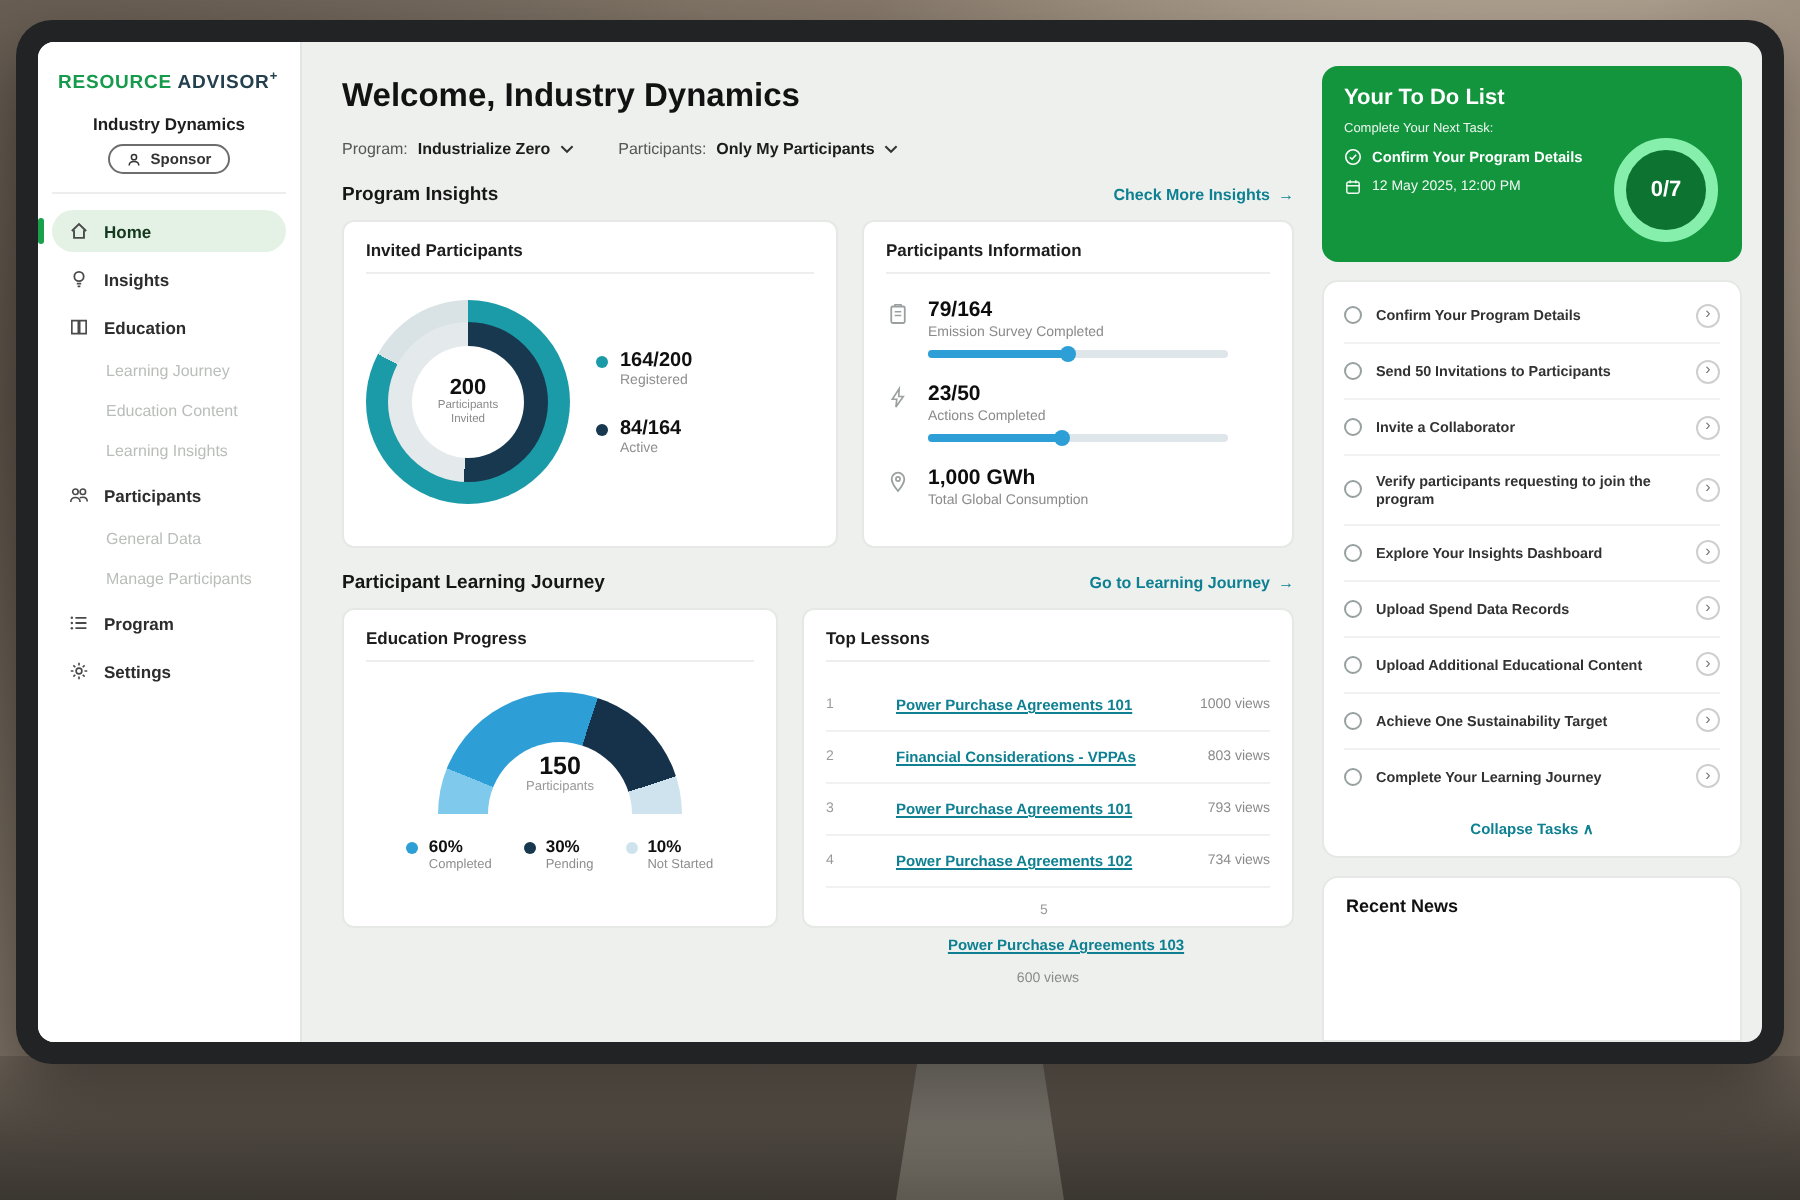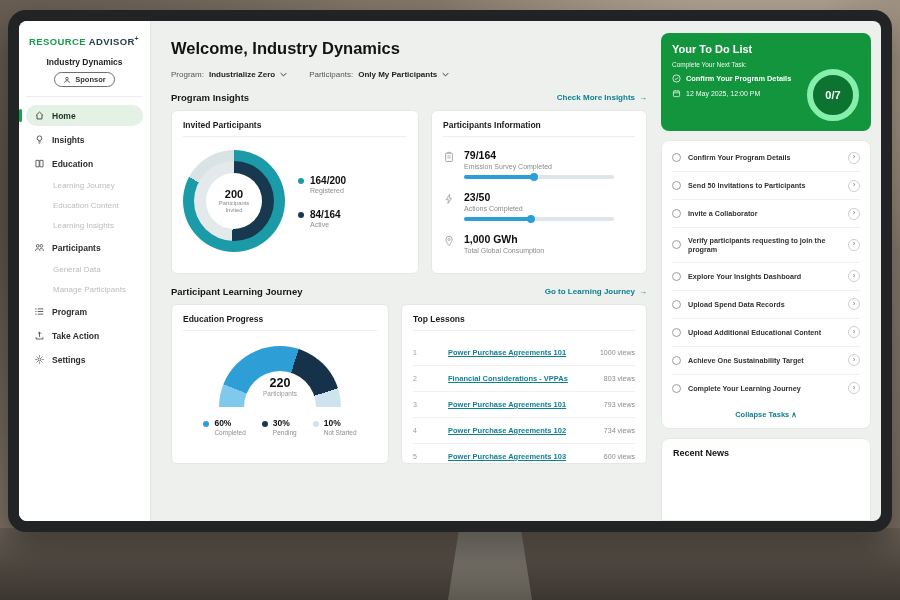--- a/index.html
+++ b/index.html
@@ -92,21 +92,21 @@
   .gauge-text { position:absolute; left:0; right:0; top:30px; text-align:center; }
   .gauge-value { font-size:12.5px; font-weight:bold; color:#0f0f0f; }
   .gauge-label { font-size:6.5px; color:#999; }
   .edu-legend { display:flex; gap:16px; margin-top:11px; }
   .edu-item { display:flex; gap:5px; align-items:flex-start; }
   .edu-value { font-size:8.5px; font-weight:bold; color:#101010; }
   .edu-label { font-size:6.5px; color:#8e8e8e; margin-top:1px; }
 
   
   .lesson-row { display:flex; align-items:center; gap:9px; padding:8px 0; border-bottom:1px solid #f1f1f1; }
-  .lesson-row:last-child { border-bottom:none; }
+  .lesson-row:last-child { border-bottom:none;flex-direction:column; }
   .lesson-rank { font-size:7px; color:#9a9a9a; width:8px; flex-shrink:0; }
   .lesson-title { flex:1; font-size:7.5px; font-weight:bold; color:#0e8092; text-decoration:underline; cursor:pointer;padding-left:18px; }
   .lesson-views { font-size:7px; color:#8a8a8a; flex-shrink:0; }
 
   
   .rightcol { width:220px; flex-shrink:0; padding:12px 10px 0 0; display:flex; flex-direction:column; gap:9px; }
   .todo-green { background:#12953d; border-radius:8px; padding:10px 11px; color:#fff; position:relative; min-height:98px; }
   .todo-title { font-size:11px; font-weight:bold; margin-bottom:6px; }
   .todo-sub { font-size:6.5px; opacity:.92; margin-bottom:6px; }
   .todo-task { display:flex; align-items:center; gap:5px; font-size:7.4px; font-weight:bold; width:132px; margin-bottom:6px; }
@@ -185,26 +185,20 @@
             <svg viewBox="0 0 16 16">
                 <path d="M5.4 4.2h8M5.4 8h8M5.4 11.8h8" stroke="currentColor" stroke-width="1.3"></path>
                 <circle cx="2.8" cy="4.2" r=".9" fill="currentColor"></circle>
                 <circle cx="2.8" cy="8" r=".9" fill="currentColor"></circle>
                 <circle cx="2.8" cy="11.8" r=".9" fill="currentColor"></circle>
               </svg>
             <span>Program</span>
           </div>
           <div class="nav-item">
             <svg viewBox="0 0 16 16">
-                <path d="M8 10V3M5.6 5.4 8 3l2.4 2.4M3 10.6V13h10v-2.4" fill="none" stroke="currentColor" stroke-width="1.3"></path>
-              </svg>
-            <span>Take Action</span>
-          </div>
-          <div class="nav-item">
-            <svg viewBox="0 0 16 16">
                 <circle cx="8" cy="8" r="2.1" fill="none" stroke="currentColor" stroke-width="1.2"></circle>
                 <path d="M8 2v2M8 12v2M2 8h2M12 8h2M3.9 3.9l1.4 1.4M10.7 10.7l1.4 1.4M12.1 3.9l-1.4 1.4M5.3 10.7l-1.4 1.4" stroke="currentColor" stroke-width="1.2"></path>
               </svg>
             <span>Settings</span>
           </div>
         </nav>
       </aside>
 
       <main class="main">
         <h1 class="welcome">Welcome, Industry Dynamics</h1>
@@ -312,21 +306,21 @@
         </div>
 
         <div class="cards">
           <div class="card card-edu">
             <div class="card-title">Education Progress</div>
             <div class="gauge-wrap">
               <div class="gauge">
                 <div class="gauge-arc"></div>
                 <div class="gauge-hole"></div>
                 <div class="gauge-text">
-                  <div class="gauge-value">220</div>
+                  <div class="gauge-value">150</div>
                   <div class="gauge-label">Participants</div>
                 </div>
               </div>
               <div class="edu-legend">
                 <div class="edu-item">
                   <span class="dot dot-blue"></span>
                   <span>
                     <div class="edu-value">60%</div>
                     <div class="edu-label">Completed</div>
                   </span>

